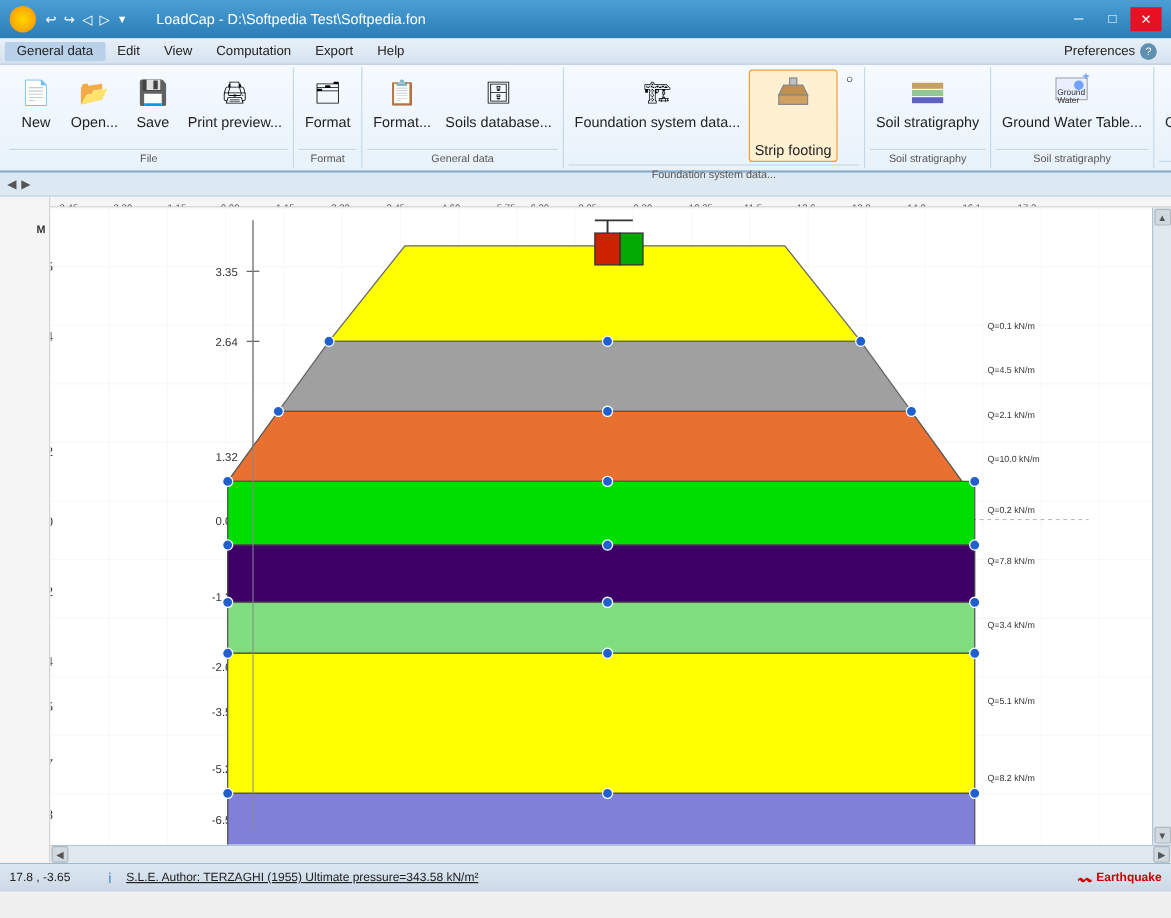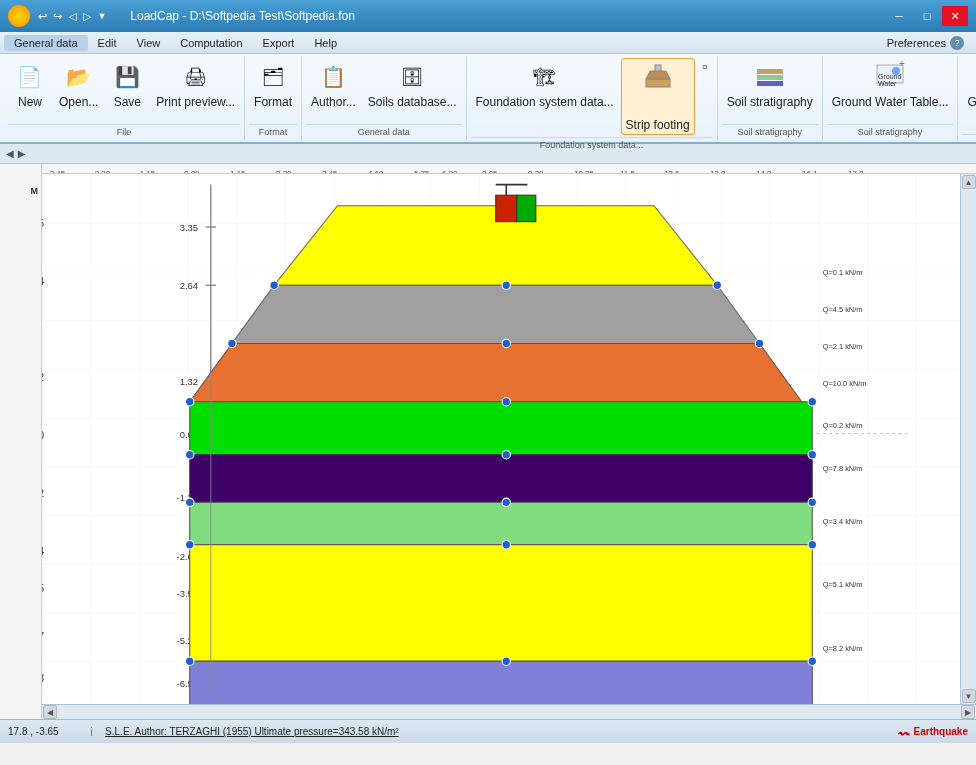--- a/index.html
+++ b/index.html
@@ -202,21 +202,21 @@
         <div class="ribbon-btn-label">Format</div>
       </div>
     </div>
     <div class="ribbon-group-label">Format</div>
   </div>
 
   <div class="ribbon-group">
     <div class="ribbon-group-items">
       <div class="ribbon-btn">
         <div class="ribbon-btn-icon">📋</div>
-        <div class="ribbon-btn-label">Author...</div>
+        <div class="ribbon-btn-label">Format...</div>
       </div>
       <div class="ribbon-btn">
         <div class="ribbon-btn-icon" style="font-size:18px;">🗄</div>
         <div class="ribbon-btn-label">Soils database...</div>
       </div>
     </div>
     <div class="ribbon-group-label">General data</div>
   </div>
 
   <div class="ribbon-group">

